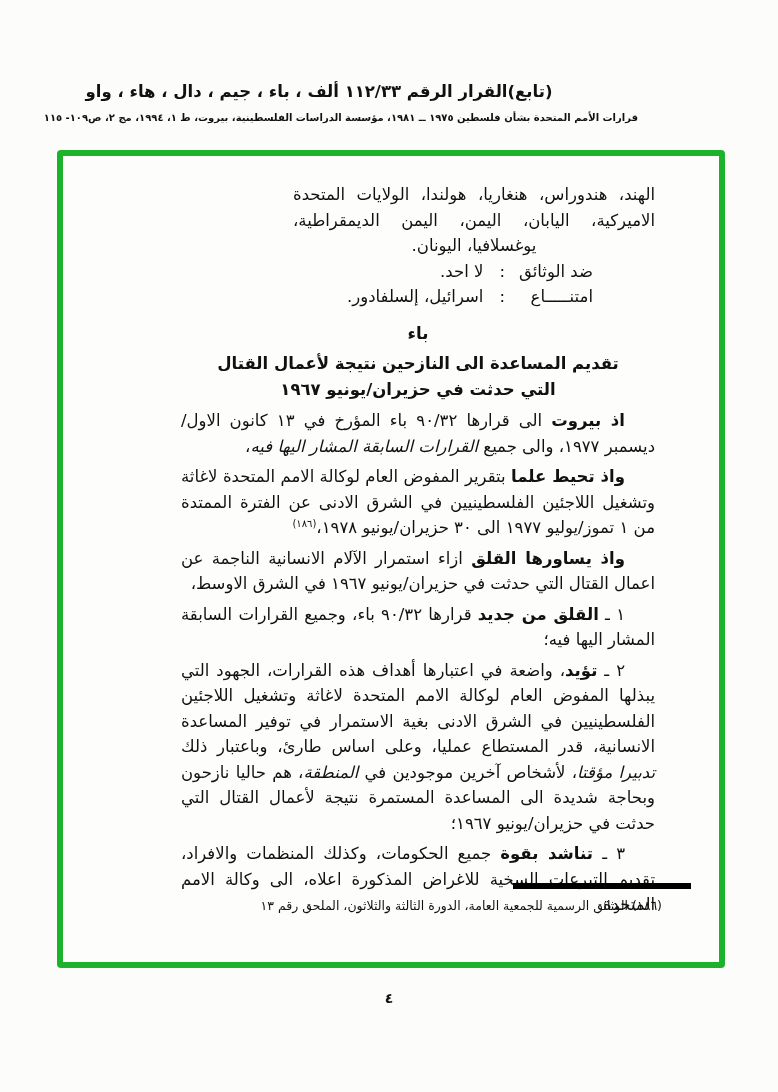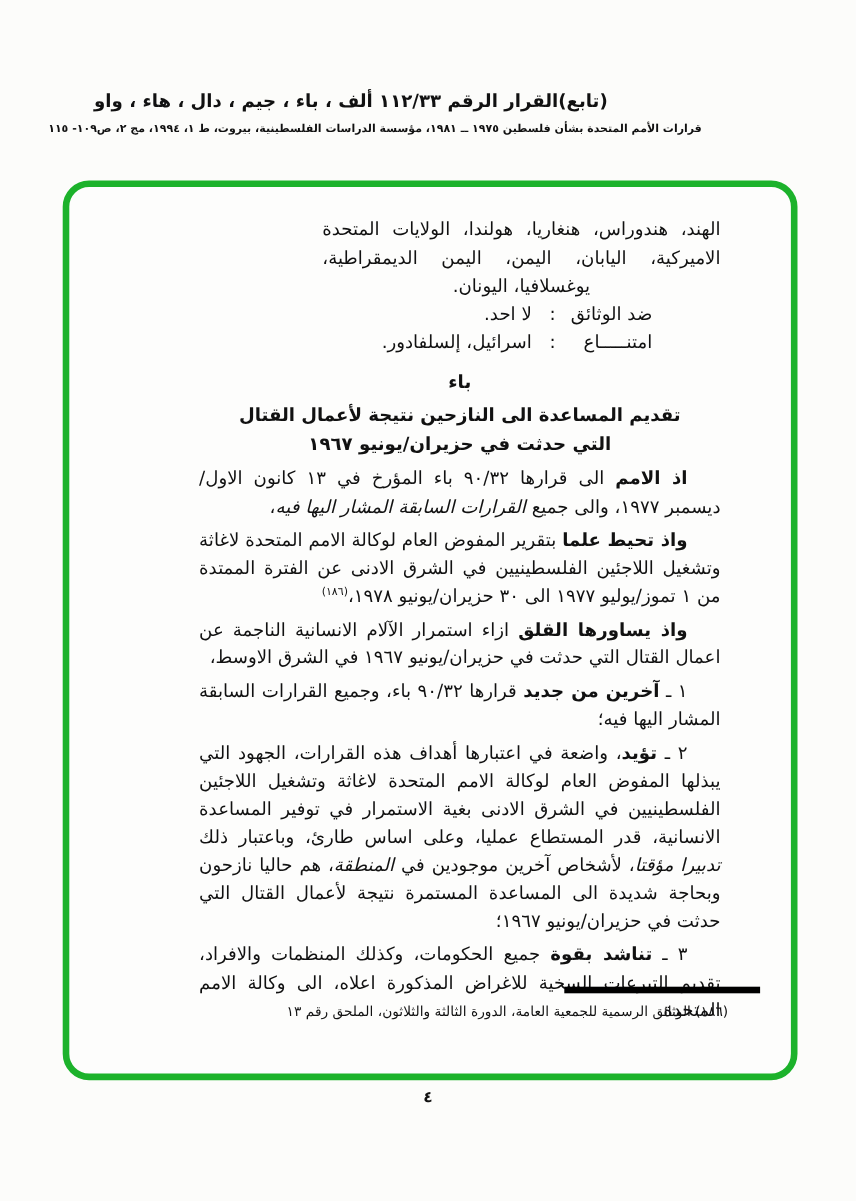--- a/index.html
+++ b/index.html
@@ -12,24 +12,24 @@
     overflow:hidden;
   }
 
   
   .doc-header { position:absolute; top:82px; left:0; width:638px; text-align:center; direction:rtl; }
   .doc-header-title { font-size:16.5px; font-weight:700; letter-spacing:0; }
   .doc-header-source { font-size:10px; font-weight:700; margin-top:11px;text-align:right; }
 
   
   .frame {
-    position:absolute; left:57px; top:164px;
+    position:absolute; left:57px; top:150px;
     width:668px; height:818px;
     border:6px solid #3b82f6;
-    border-radius:24px;
+    border-radius:4px;
     background:#fdfdfc;
   }
   .frame-content {
     position:absolute; top:0; left:0; right:0; bottom:0;
     padding:26px 64px 0 118px;
     direction:rtl;
     font-size:16.5px;
     line-height:25.5px;
     text-align:justify;
   }
@@ -91,24 +91,24 @@
     </div>
 
     <div class="section-letter">باء</div>
 
     <div class="section-title">
       <div>تقديم المساعدة الى النازحين نتيجة لأعمال القتال</div>
       <div>التي حدثت في حزيران/يونيو ١٩٦٧</div>
     </div>
 
 
-    <div class="para"><span class="run-bold">اذ الامم</span><span> الى قرارها ٩٠/٣٢ باء المؤرخ في ١٣ كانون الاول/ديسمبر ١٩٧٧، والى جميع </span><span class="run-italic">القرارات السابقة المشار اليها فيه</span><span>،</span></div>
+    <div class="para"><span class="run-bold">اذ بيروت</span><span> الى قرارها ٩٠/٣٢ باء المؤرخ في ١٣ كانون الاول/ديسمبر ١٩٧٧، والى جميع </span><span class="run-italic">القرارات السابقة المشار اليها فيه</span><span>،</span></div>
     <div class="para"><span class="run-bold">واذ تحيط علما</span><span> بتقرير المفوض العام لوكالة الامم المتحدة لاغاثة وتشغيل اللاجئين الفلسطينيين في الشرق الادنى عن الفترة الممتدة من ١ تموز/يوليو ١٩٧٧ الى ٣٠ حزيران/يونيو ١٩٧٨،</span><span class="run-sup">(١٨٦)</span></div>
     <div class="para"><span class="run-bold">واذ يساورها القلق</span><span> ازاء استمرار الآلام الانسانية الناجمة عن اعمال القتال التي حدثت في حزيران/يونيو ١٩٦٧ في الشرق الاوسط،</span></div>
-    <div class="para"><span>١ ـ </span><span class="run-bold">آخرين من جديد</span><span> قرارها ٩٠/٣٢ باء، وجميع القرارات السابقة المشار اليها فيه؛</span></div>
+    <div class="para"><span>١ ـ </span><span class="run-bold">القلق من جديد</span><span> قرارها ٩٠/٣٢ باء، وجميع القرارات السابقة المشار اليها فيه؛</span></div>
     <div class="para"><span>٢ ـ </span><span class="run-bold">تؤيد</span><span>، واضعة في اعتبارها أهداف هذه القرارات، الجهود التي يبذلها المفوض العام لوكالة الامم المتحدة لاغاثة وتشغيل اللاجئين الفلسطينيين في الشرق الادنى بغية الاستمرار في توفير المساعدة الانسانية، قدر المستطاع عمليا، وعلى اساس طارئ، وباعتبار ذلك </span><span class="run-italic">تدبيرا مؤقتا</span><span>، لأشخاص آخرين موجودين في </span><span class="run-italic">المنطقة</span><span>، هم حاليا نازحون وبحاجة شديدة الى المساعدة المستمرة نتيجة لأعمال القتال التي حدثت في حزيران/يونيو ١٩٦٧؛</span></div>
     <div class="para"><span>٣ ـ </span><span class="run-bold">تناشد بقوة</span><span> جميع الحكومات، وكذلك المنظمات والافراد، تقديم التبرعات السخية للاغراض المذكورة اعلاه، الى وكالة الامم المتحدة</span></div>
   </div>
 
   <div class="fn-rule" style="background: rgb(0, 0, 0);"></div>
 
   <div class="footnote">
     <div class="fn-line1">(١٨٦) الوثائق الرسمية للجمعية العامة، الدورة الثالثة والثلاثون، الملحق رقم ١٣</div>
   </div>
 </div>

